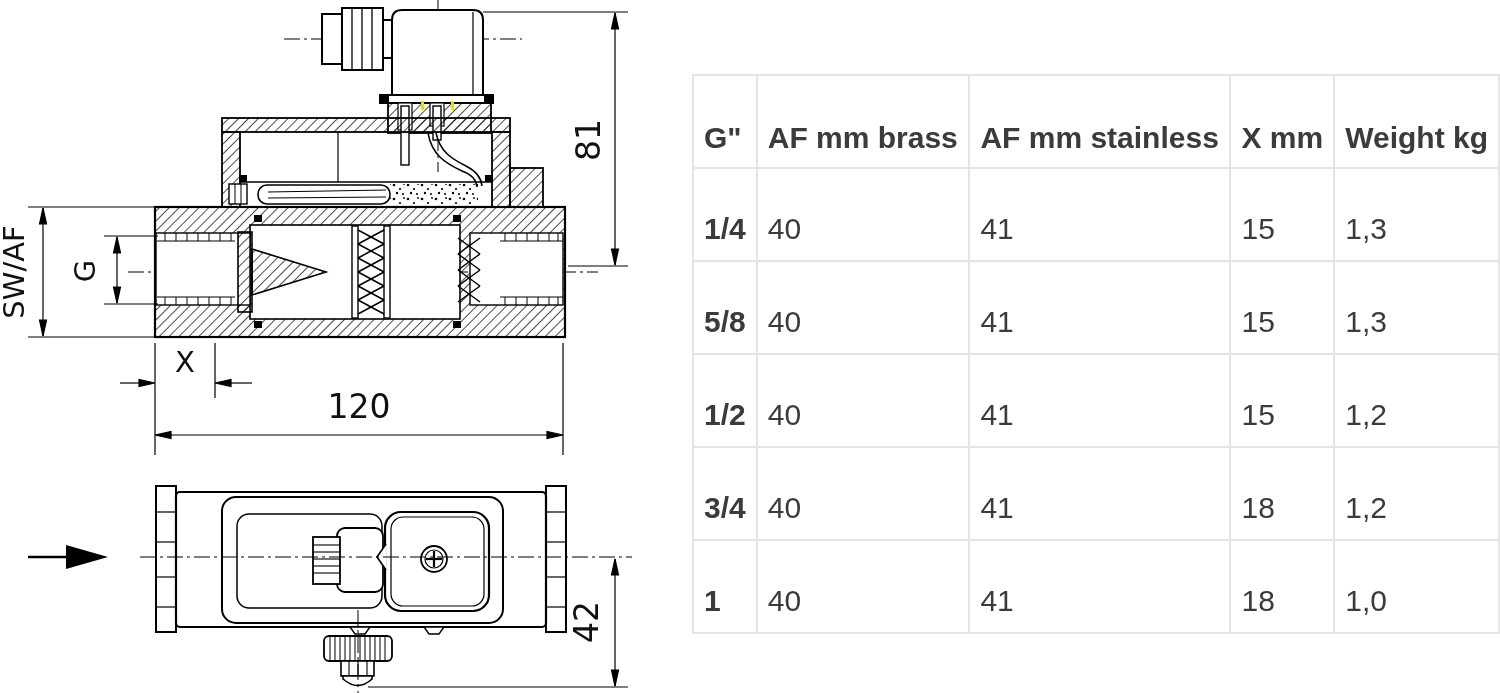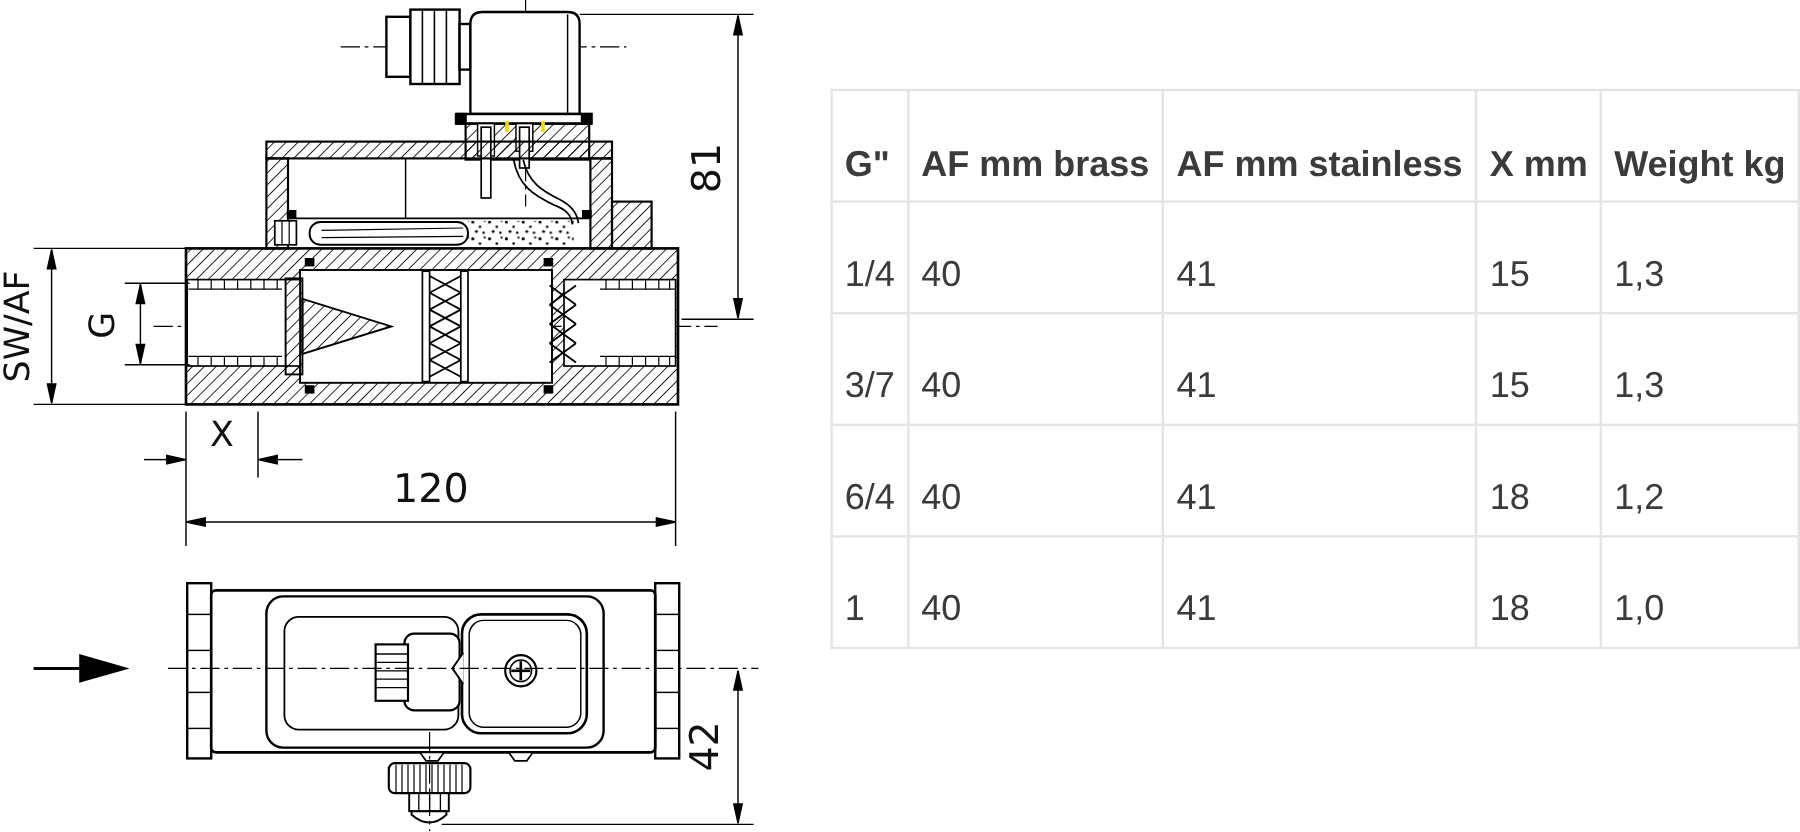--- a/index.html
+++ b/index.html
@@ -22,21 +22,21 @@
     border:2px solid #e4e4e4;
     vertical-align:bottom;
     text-align:left;
     padding:0 10px 14px 10px;
     height:93px;box-sizing:border-box;
     background:#ffffff;
     white-space:nowrap;
     overflow:hidden;
   }
   #spec-table th{font-weight:bold;padding-bottom:12px;}
-  #spec-table td.gcol{font-weight:normal;}
+  #spec-table td.gcol{font-weight:bold;}
 </style>
 </head>
 <body>
 
 <div id="stage">
 
   <svg id="drawing-svg" width="690" height="693" viewBox="0 0 690 693">
     <defs>
       <pattern id="hat" width="7" height="7" patternUnits="userSpaceOnUse" patternTransform="rotate(45)">
         <line x1="0" y1="0" x2="0" y2="7" stroke="#000" stroke-width="1.4"></line>
@@ -345,28 +345,35 @@
     </thead>
     <tbody>
       <tr>
         <td class="gcol">1/4</td>
         <td>40</td>
         <td>41</td>
         <td>15</td>
         <td>1,3</td>
       </tr>
       <tr>
-        <td class="gcol">3/7</td>
+        <td class="gcol">5/8</td>
         <td>40</td>
         <td>41</td>
         <td>15</td>
         <td>1,3</td>
       </tr>
       <tr>
-        <td class="gcol">6/4</td>
+        <td class="gcol">1/2</td>
+        <td>40</td>
+        <td>41</td>
+        <td>15</td>
+        <td>1,2</td>
+      </tr>
+      <tr>
+        <td class="gcol">3/4</td>
         <td>40</td>
         <td>41</td>
         <td>18</td>
         <td>1,2</td>
       </tr>
       <tr>
         <td class="gcol">1</td>
         <td>40</td>
         <td>41</td>
         <td>18</td>

